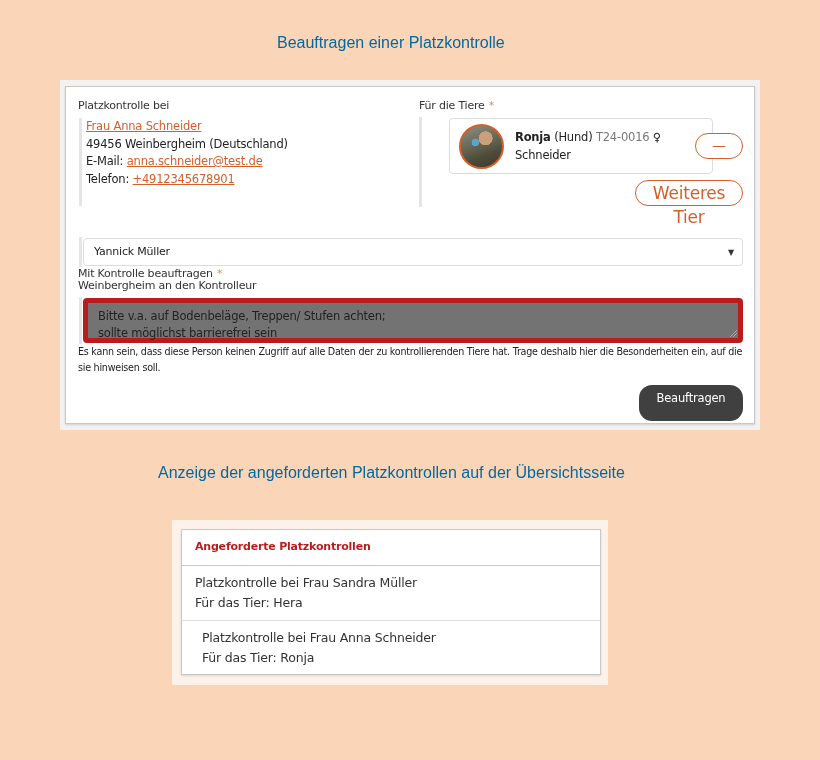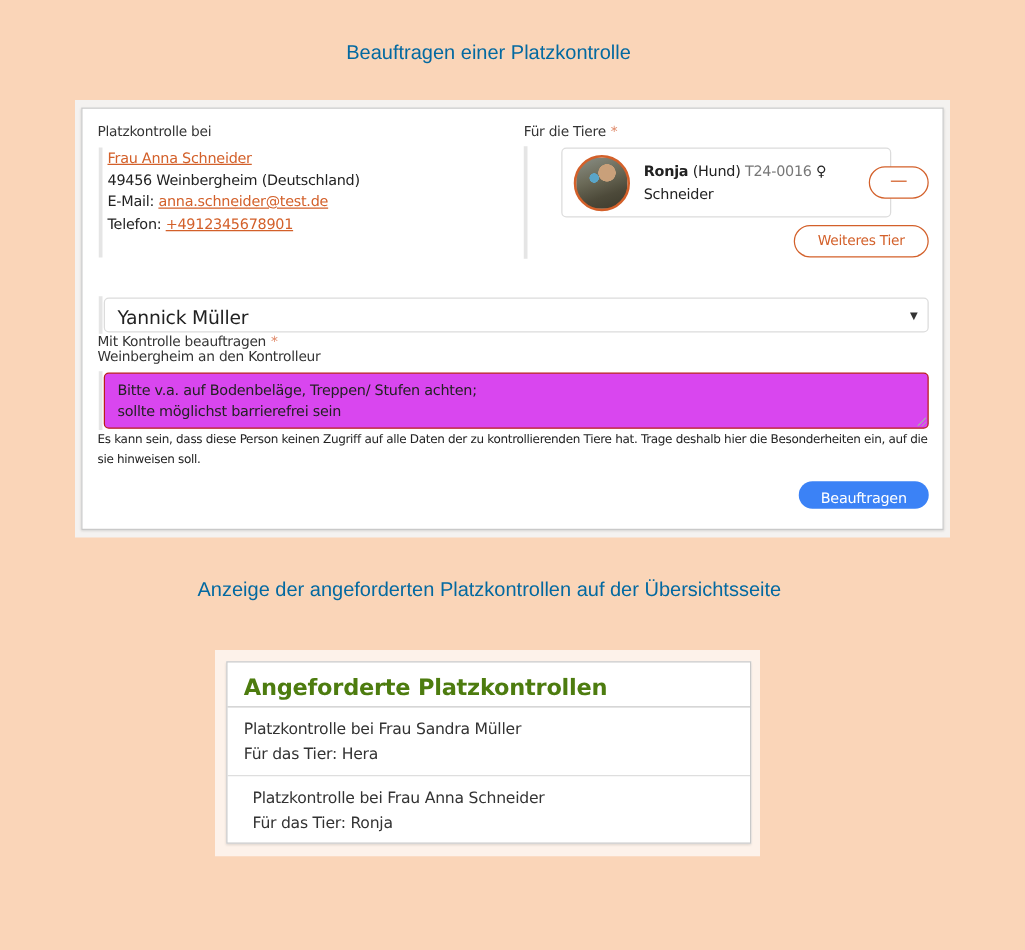--- a/index.html
+++ b/index.html
@@ -25,40 +25,40 @@
   .avatar { position: absolute; left: 9px; top: 5px; width: 45px; height: 45px; border-radius: 50%; border: 2px solid #d3602a;
             background: radial-gradient(circle at 60% 30%, #c9a07a 0 18%, transparent 19%),
                         radial-gradient(circle at 35% 40%, #5aa5c8 0 10%, transparent 11%),
                         linear-gradient(160deg, #8a8f86 0%, #6b6a58 40%, #4d4a3a 70%, #3c3a2c 100%); }
   .a-name { position: absolute; left: 65px; top: 11px; font-size: 11.5px; white-space: nowrap; letter-spacing: -0.2px; }
   .a-name b { color: #222; }
   .a-id { color: #777; }
   .a-house { position: absolute; left: 65px; top: 29px; font-size: 11.5px; color: #222; letter-spacing: -0.2px; }
   .caret { position: absolute; font-size: 8px; color: #333; }
 
-  .pill { position: absolute; border: 1px solid #d3602a; border-radius: 14px; background: #fff; color: #d3602a; font-size: 11px; text-align: center; letter-spacing: -0.2px; }
+  .pill { position: absolute; border: 1px solid #d3602a; border-radius: 14px; background: #fff; color: #d3602a; font-size: 17px; text-align: center; letter-spacing: -0.2px; }
   #minus-btn { left: 695px; top: 133px; width: 48px; height: 26px; line-height: 22px; font-size: 14px; }
   #more-btn { left: 635px; top: 180px; width: 108px; height: 26px; line-height: 24px; }
 
   .sel-bar { position: absolute; left: 79px; width: 3px; background: #e5e5e5; }
   .select { position: absolute; left: 83px; top: 238px; width: 660px; height: 28px; border: 1px solid #dcdcdc; border-radius: 4px; background: #fff; }
-  .select span.v { position: absolute; left: 10px; top: 6px; font-size: 15px; color: #222; letter-spacing: -0.2px; }
+  .select span.v { position: absolute; left: 10px; top: 6px; font-size: 11px; color: #222; letter-spacing: -0.2px; }
 
-  .textarea { position: absolute; left: 83px; top: 298px; width: 660px; height: 45px; border: 1px solid #b91c1c; border-radius: 4px; background: #d946ef; padding: 5px 10px; }
+  .textarea { position: absolute; left: 83px; top: 298px; width: 660px; height: 45px; border: 5px solid #b91c1c; border-radius: 4px; background: #737373; padding: 5px 10px; }
   .textarea div { font-size: 11.5px; line-height: 17px; color: #222; letter-spacing: -0.2px; }
   .resize { position: absolute; right: 1px; bottom: 1px; width: 7px; height: 7px;
             background: linear-gradient(135deg, transparent 0 45%, #aaa 46% 52%, transparent 53% 70%, #aaa 71% 77%, transparent 78%); }
 
   .hint { position: absolute; left: 78px; top: 344px; width: 670px; font-size: 9.6px; line-height: 15.5px; color: #222; letter-spacing: -0.25px; }
 
-  #submit-btn { position: absolute; left: 639px; top: 385px; width: 104px; height: 22px; border-radius: 13px; background: #3b82f6; color: #fff; font-size: 11.5px; text-align: center; line-height: 26px; letter-spacing: -0.2px; }
+  #submit-btn { position: absolute; left: 639px; top: 385px; width: 104px; height: 36px; border-radius: 13px; background: #404040; color: #fff; font-size: 11.5px; text-align: center; line-height: 26px; letter-spacing: -0.2px; }
 
   .frame2 { position: absolute; left: 172px; top: 520px; width: 436px; height: 165px; background: #fdf2ea; }
   .card2 { position: absolute; left: 181px; top: 529px; width: 420px; height: 146px; background: #fff; border: 1px solid #c9c9c9; box-shadow: 0 1px 2px rgba(0,0,0,0.12); }
-  .c2-head { height: 36px; border-bottom: 1px solid #c9c9c9; padding: 10px 13px; font-size: 18px; font-weight: bold; color: #4d7c0f; letter-spacing: -0.2px; }
+  .c2-head { height: 36px; border-bottom: 1px solid #c9c9c9; padding: 10px 13px; font-size: 11px; font-weight: bold; color: #b91c1c; letter-spacing: -0.2px; }
   .c2-item { height: 55px; padding: 7px 13px; border-bottom: 1px solid #dedede; }
   .c2-item:last-child { border-bottom: none; padding-left: 20px; }
   .c2-item div { font-size: 12.5px; line-height: 20px; color: #333; letter-spacing: -0.2px; }
 </style>
 </head>
 <body>
 
 <div class="caption" id="cap1">Beauftragen einer Platzkontrolle</div>
 
 <div class="frame1"></div>

